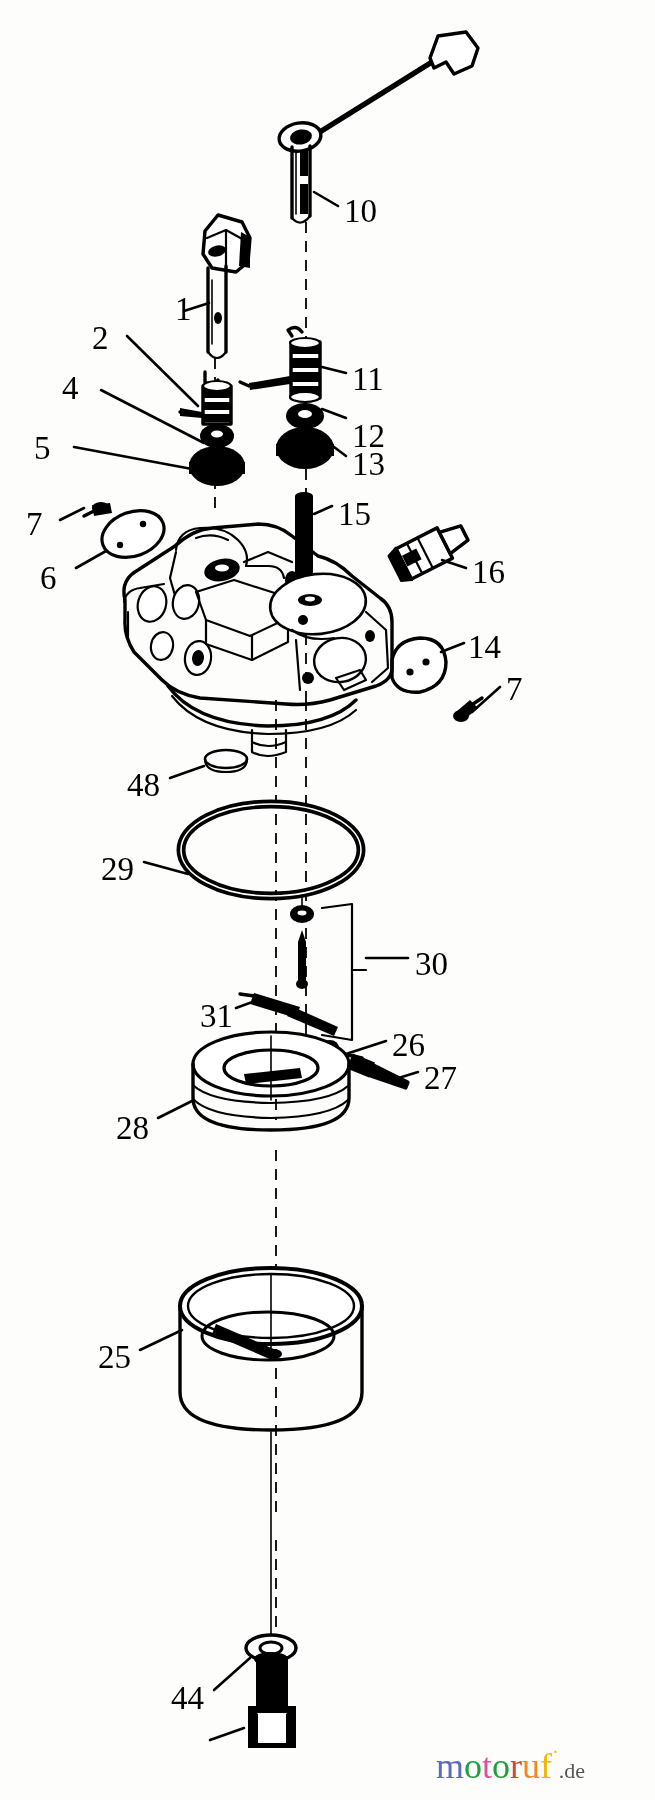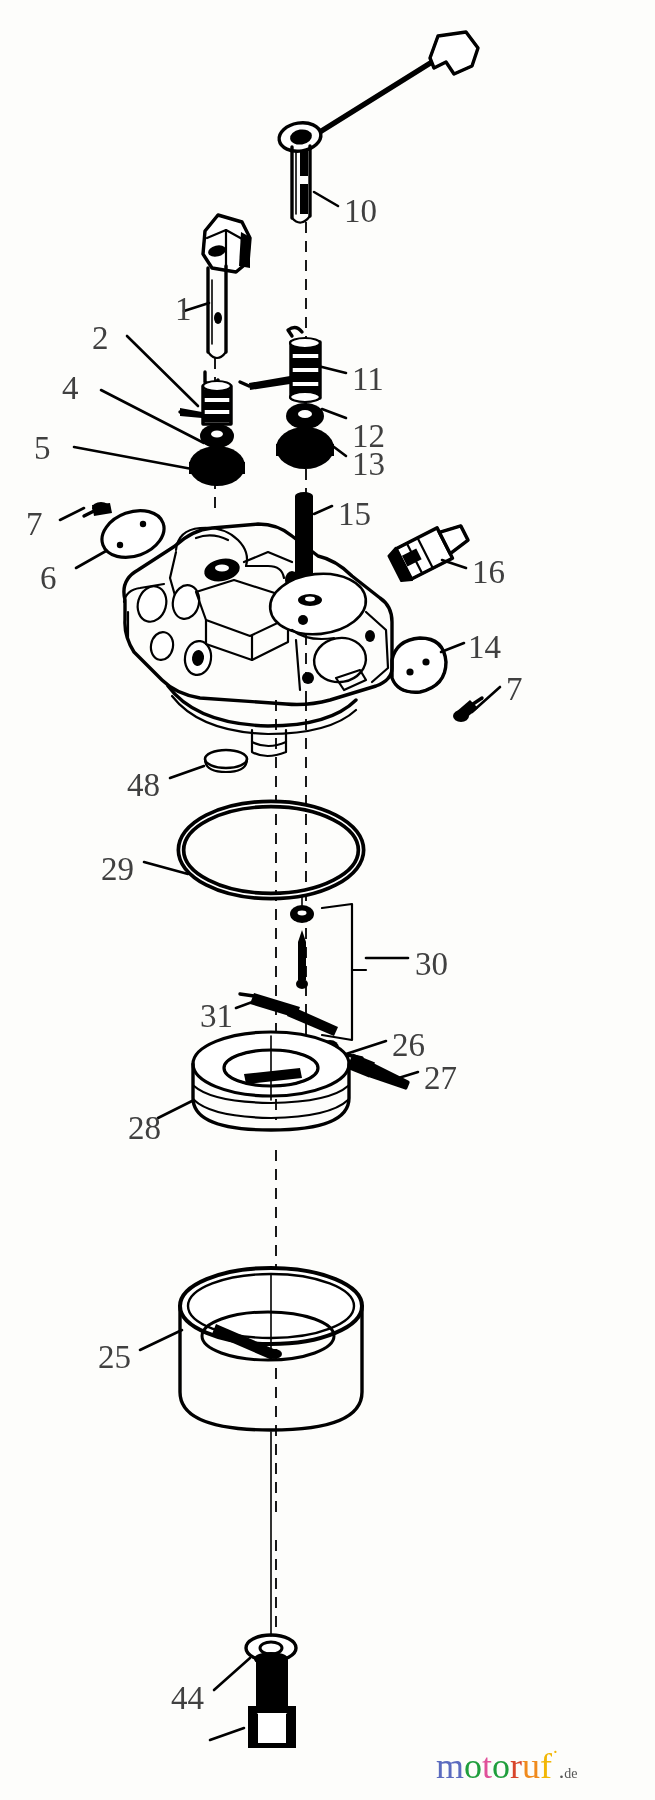--- a/index.html
+++ b/index.html
@@ -8,36 +8,36 @@
     width:655px;height:1800px;position:relative;overflow:hidden;
     background:#fdfdfb;
   }
   #diagram-root{position:absolute;left:0;top:0;width:655px;height:1800px;}
   svg.layer{position:absolute;left:0;top:0;width:655px;height:1800px;}
   .callout{
     position:absolute;
     font-family:"Liberation Serif", serif;
     font-size:33px;
     font-weight:400;
-    color:#404040;
+    color:#000000;
     line-height:1;
     letter-spacing:0px;
     white-space:nowrap;
     user-select:none;
   }
   .brand{
     position:absolute;
     font-family:"Liberation Serif", serif;
     font-size:36px;
     line-height:1;
     white-space:nowrap;
     user-select:none;
   }
   .brand span{display:inline;}
-  .brand .tld{font-size:14px;vertical-align:baseline;}
+  .brand .tld{font-size:22px;vertical-align:baseline;}
   .brand .dot{font-size:22px;}
 </style>
 </head>
 <body>
 
 <div id="diagram-root">
 
   <svg class="layer" viewBox="0 0 655 1800" xmlns="http://www.w3.org/2000/svg">
     <defs>
       <style>
@@ -365,21 +365,21 @@
   <div class="callout" style="left:344px;top:195px;">10</div>
   <div class="callout" style="left:352px;top:363px;">11</div>
   <div class="callout" style="left:352px;top:408px;margin-top:12px;">12</div>
   <div class="callout" style="left:352px;top:448px;">13</div>
   <div class="callout" style="left:468px;top:631px;">14</div>
   <div class="callout" style="left:338px;top:498px;">15</div>
   <div class="callout" style="left:472px;top:556px;">16</div>
   <div class="callout" style="left:98px;top:1341px;">25</div>
   <div class="callout" style="left:392px;top:1029px;">26</div>
   <div class="callout" style="left:424px;top:1062px;">27</div>
-  <div class="callout" style="left:116px;top:1112px;margin-left:12px;">28</div>
+  <div class="callout" style="left:116px;top:1112px;">28</div>
   <div class="callout" style="left:101px;top:853px;">29</div>
   <div class="callout" style="left:415px;top:948px;">30</div>
   <div class="callout" style="left:200px;top:1000px;">31</div>
   <div class="callout" style="left:166px;top:1797px;">40</div>
   <div class="callout" style="left:171px;top:1682px;">44</div>
   <div class="callout" style="left:127px;top:769px;">48</div>
 
   <div class="brand" id="brand-logo" style="left:436px;top:1748px;"><span style="color: rgb(91, 107, 191);">m</span><span style="color: rgb(31, 158, 60);">o</span><span style="color: rgb(224, 81, 154);">t</span><span style="color: rgb(31, 158, 60);">o</span><span style="color: rgb(216, 69, 44);">r</span><span style="color: rgb(240, 138, 28);">u</span><span style="color: rgb(242, 183, 5);">f</span><span style="color: rgb(242, 183, 5); font-size: 20px; vertical-align: super;">˙</span><span class="dot" style="color: rgb(85, 85, 85);">.</span><span class="tld" style="color: rgb(85, 85, 85);">de</span></div>
 
 </div>

